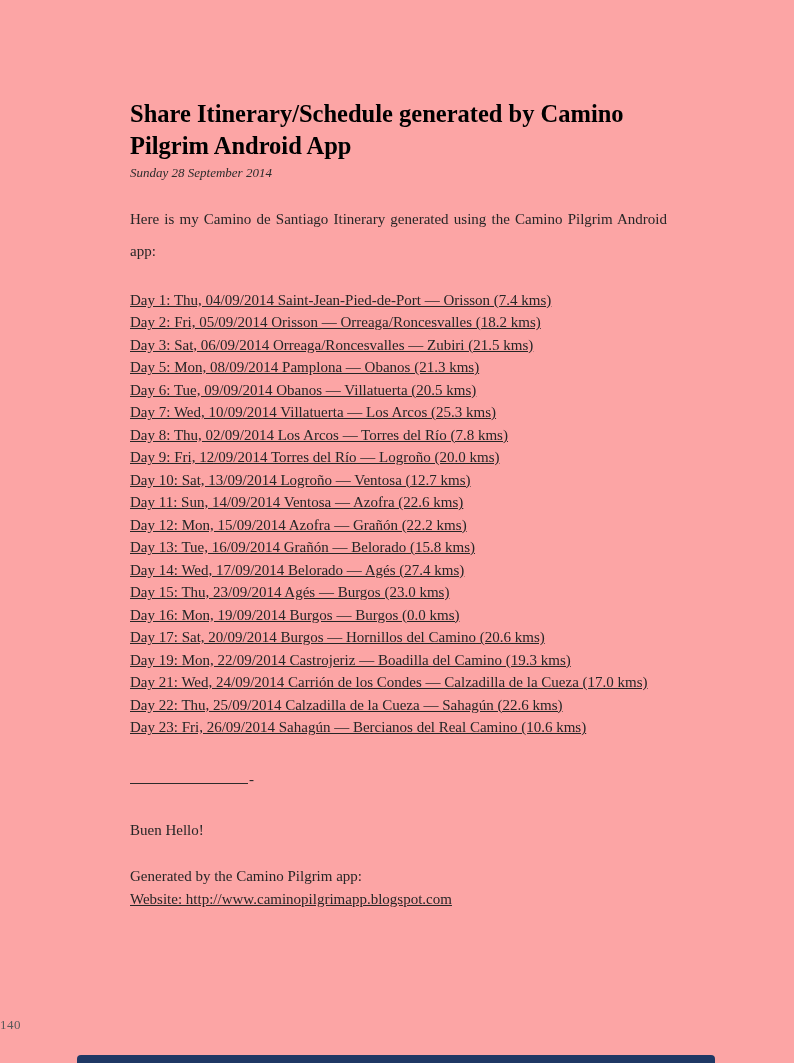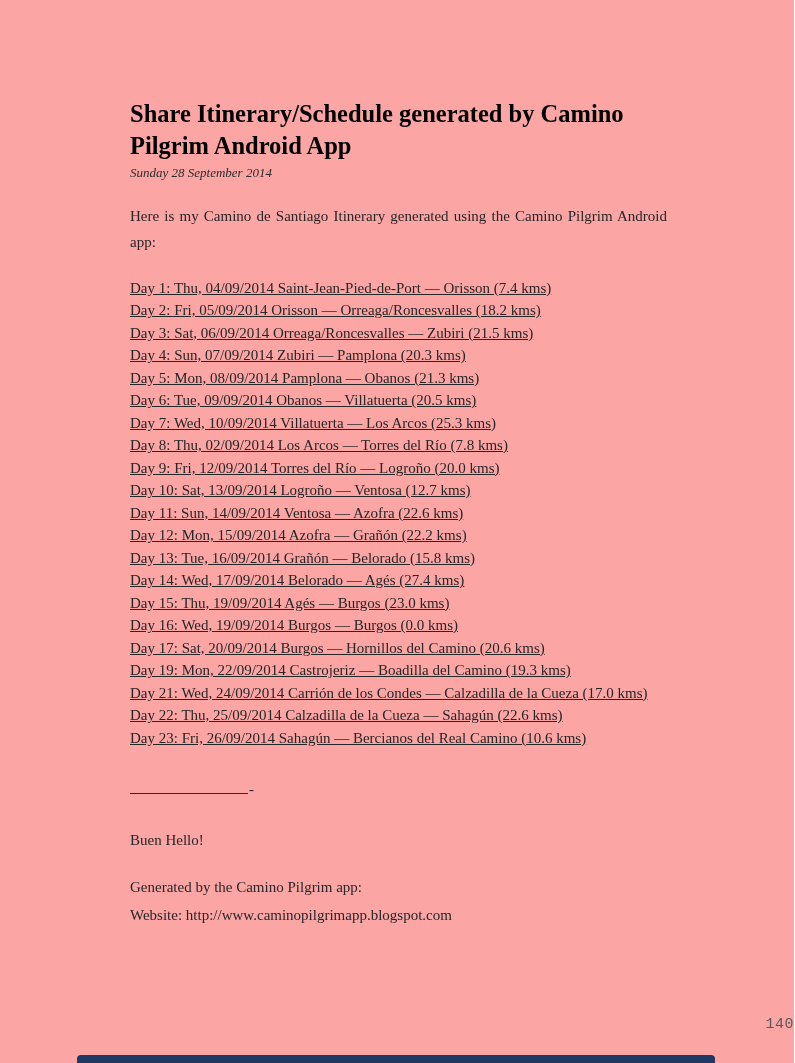--- a/index.html
+++ b/index.html
@@ -29,21 +29,21 @@
   .date {
     margin-top: 3px;
     font-style: italic;
     font-size: 13px;
     color: #2b2b2b;
   }
   p { margin: 0; font-size: 15px; line-height: 22.5px; color: #262626; }
   .greeting { margin-top: 30px; }
   .intro {
     margin-top: 22px;
-    line-height: 26px;
+    line-height: 32px;
     text-align: justify;
   }
   .itinerary { margin-top: 22px; text-decoration: underline; }
   .day {
     font-size: 15px;
     line-height: 22.5px;
     text-align: justify;
     color: #262626;
   }
   .separator {
@@ -54,30 +54,29 @@
   }
   .sep-line {
     display: inline-block;
     width: 118px;
     height: 14px;
     border-bottom: 1.4px solid #2b2b2b;
     margin-right: 1px;
   }
   .closing { margin-top: 28px; }
   .gen { margin-top: 24px; }
-  .site { margin-top: 6px; }
+  .site { margin-top: 0; text-decoration: underline; }
   .page-number {
     position: absolute;
     left: 0;
     right: 0;
     bottom: 30px;
-    text-align: right;
-    font-size: 15px;
+    text-align: left;
+    font-size: 13px;
     letter-spacing: 0.5px;
-    font-family: Liberation Mono, monospace;
   }
   .footer-bar {
     position: absolute;
     left: 77px;
     right: 79px;
     bottom: 0;
     height: 8px;
     border-radius: 4px 4px 0 0;
   }
 </style>
@@ -90,33 +89,32 @@
     <h1 class="title">Share Itinerary/Schedule generated by Camino Pilgrim Android App</h1>
     <div class="date">Sunday 28 September 2014</div>
 
 
     <p class="intro">Here is my Camino de Santiago Itinerary generated using the Camino Pilgrim Android app:</p>
 
     <div class="itinerary">
       <div class="day">Day 1: Thu, 04/09/2014 Saint-Jean-Pied-de-Port — Orisson (7.4 kms)</div>
       <div class="day">Day 2: Fri, 05/09/2014 Orisson — Orreaga/Roncesvalles (18.2 kms)</div>
       <div class="day">Day 3: Sat, 06/09/2014 Orreaga/Roncesvalles — Zubiri (21.5 kms)</div>
-      <div class="day">Day 4: Sun, 07/09/2014 Zubiri — Pamplona (20.3 kms)</div>
       <div class="day">Day 5: Mon, 08/09/2014 Pamplona — Obanos (21.3 kms)</div>
       <div class="day">Day 6: Tue, 09/09/2014 Obanos — Villatuerta (20.5 kms)</div>
       <div class="day">Day 7: Wed, 10/09/2014 Villatuerta — Los Arcos (25.3 kms)</div>
       <div class="day">Day 8: Thu, 02/09/2014 Los Arcos — Torres del Río (7.8 kms)</div>
       <div class="day">Day 9: Fri, 12/09/2014 Torres del Río — Logroño (20.0 kms)</div>
       <div class="day">Day 10: Sat, 13/09/2014 Logroño — Ventosa (12.7 kms)</div>
       <div class="day">Day 11: Sun, 14/09/2014 Ventosa — Azofra (22.6 kms)</div>
       <div class="day">Day 12: Mon, 15/09/2014 Azofra — Grañón (22.2 kms)</div>
       <div class="day">Day 13: Tue, 16/09/2014 Grañón — Belorado (15.8 kms)</div>
       <div class="day">Day 14: Wed, 17/09/2014 Belorado — Agés (27.4 kms)</div>
-      <div class="day">Day 15: Thu, 19/09/2014 Agés — Burgos (23.0 kms)</div>
-      <div class="day">Day 16: Wed, 19/09/2014 Burgos — Burgos (0.0 kms)</div>
+      <div class="day">Day 15: Thu, 23/09/2014 Agés — Burgos (23.0 kms)</div>
+      <div class="day">Day 16: Mon, 19/09/2014 Burgos — Burgos (0.0 kms)</div>
       <div class="day">Day 17: Sat, 20/09/2014 Burgos — Hornillos del Camino (20.6 kms)</div>
       <div class="day">Day 19: Mon, 22/09/2014 Castrojeriz — Boadilla del Camino (19.3 kms)</div>
       <div class="day">Day 21: Wed, 24/09/2014 Carrión de los Condes — Calzadilla de la Cueza (17.0 kms)</div>
       <div class="day">Day 22: Thu, 25/09/2014 Calzadilla de la Cueza — Sahagún (22.6 kms)</div>
       <div class="day">Day 23: Fri, 26/09/2014 Sahagún — Bercianos del Real Camino (10.6 kms)</div>
     </div>
 
     <div class="separator"><span class="sep-line"></span><span>-</span></div>
 
     <p class="closing">Buen Hello!</p>

